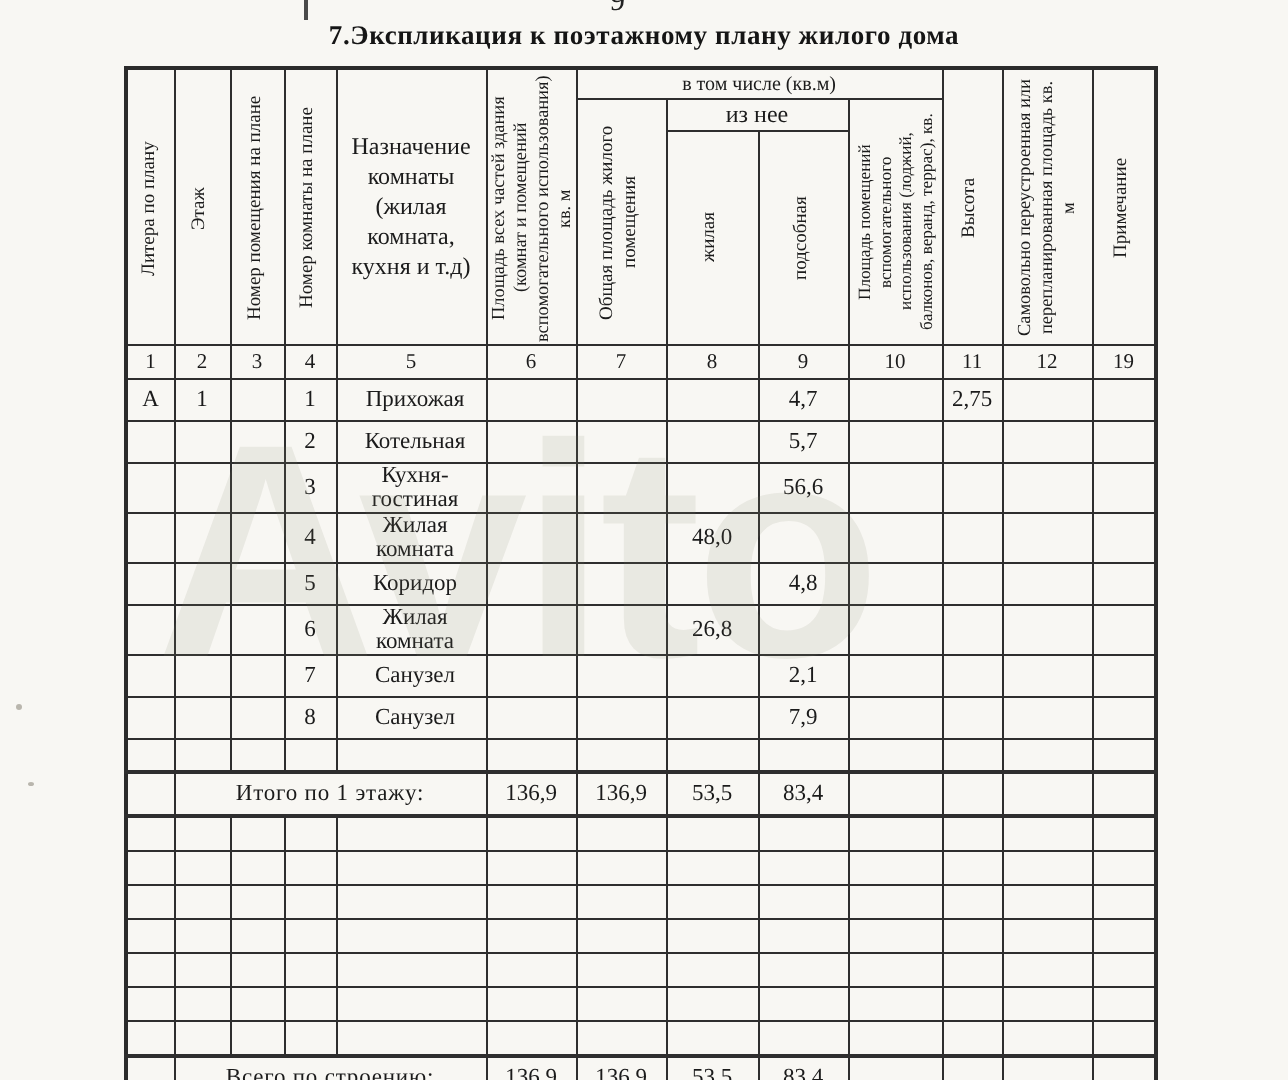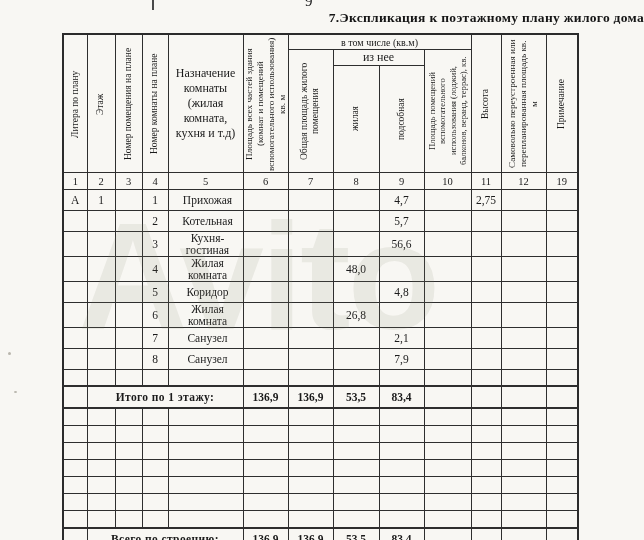--- a/index.html
+++ b/index.html
@@ -14,21 +14,21 @@
   .page-number{
     position:absolute;top:-7px;left:305px;
     font-size:15px;color:#222;
   }
   .top-tick{
     position:absolute;top:0;left:152px;width:2px;height:10px;
     background:#4a4a4a;
   }
   .doc-title{
     position:absolute;top:10px;left:0;width:644px;
-    text-align:right;font-size:13.5px;font-weight:bold;
+    text-align:center;font-size:13.5px;font-weight:bold;
     letter-spacing:.3px;color:#151515;
   }
   .watermark{
     position:absolute;top:196px;left:78px;width:500px;height:160px;
     font-family:"Liberation Sans","DejaVu Sans",sans-serif;
     font-weight:bold;font-size:152px;line-height:160px;
     letter-spacing:-3px;
     color:rgba(135,128,110,0.12);
     z-index:6;pointer-events:none;user-select:none;
   }
@@ -64,21 +64,21 @@
   .rot-short{height:106px;}
   .fs8{font-size:8.6px;}
   .fs9{font-size:9.2px;}
   .numrow td{height:16px;font-size:10.5px;}
   
   .datarow td{height:20px;font-size:11.5px;}
   .name-cell{text-align:center;padding-left:4px !important;}
   .emptyrow td{height:15px;}
   .emptyrow16 td{height:16px;}
   .totalrow td{
-    height:20px;font-size:11.5px;font-weight:bold;
+    height:20px;font-size:11.5px;font-weight:normal;
     border-top-width:2px;border-bottom-width:2px;
   }
   .total-label{letter-spacing:.4px;}
 </style>
 </head>
 <body>
 
 <div class="page">
 
   <span class="page-number">9</span>

